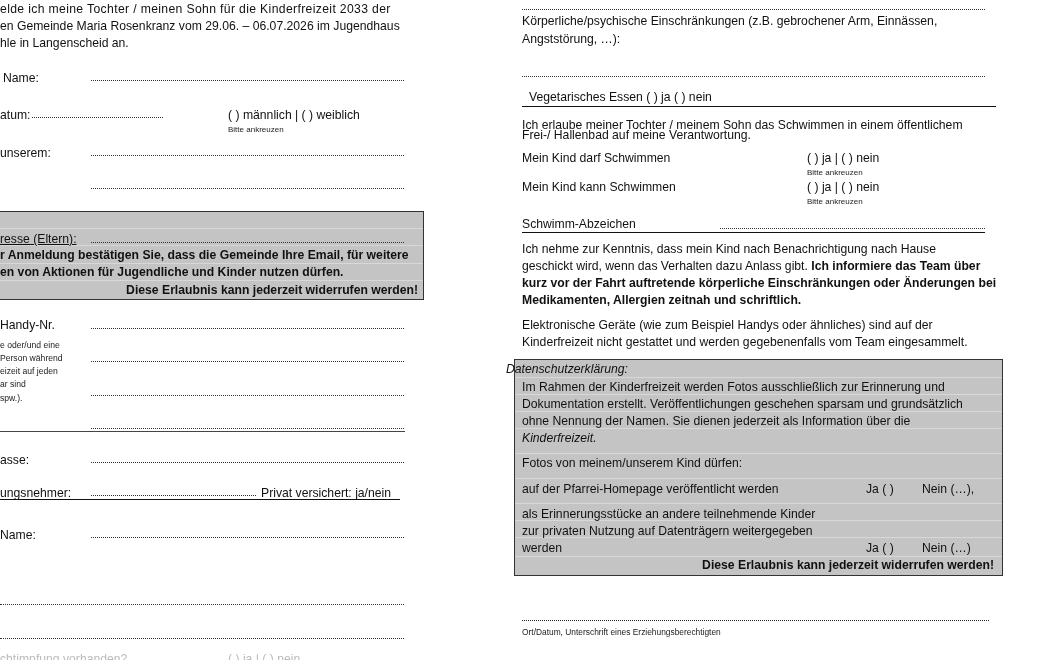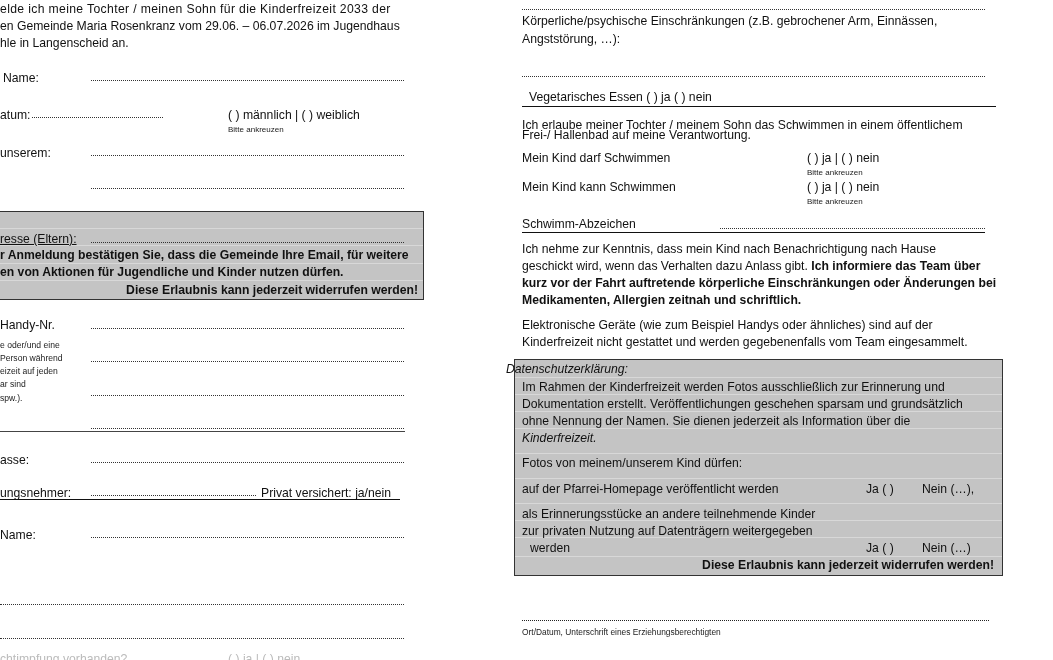--- a/index.html
+++ b/index.html
@@ -130,20 +130,20 @@
   <div class="abs" style="left:522px;top:414px;">ohne Nennung der Namen. Sie dienen jederzeit als Information über die</div>
   <div class="abs" style="left:522px;top:431px;font-style:italic;">Kinderfreizeit.</div>
   <div class="abs" style="left:522px;top:456px;">Fotos von meinem/unserem Kind dürfen:</div>
 
   <div class="abs" style="left:522px;top:482px;">auf der Pfarrei-Homepage veröffentlicht werden</div>
   <div class="abs" style="left:866px;top:482px;">Ja (   )</div>
   <div class="abs" style="left:922px;top:482px;">Nein (…),</div>
 
   <div class="abs" style="left:522px;top:507px;">als Erinnerungsstücke an andere teilnehmende Kinder</div>
   <div class="abs" style="left:522px;top:524px;">zur privaten Nutzung auf Datenträgern weitergegeben</div>
-  <div class="abs" style="left:522px;top:541px;margin-left:8px;">werden</div>
+  <div class="abs" style="left:522px;top:541px;">werden</div>
   <div class="abs" style="left:866px;top:541px;">Ja (   )</div>
   <div class="abs" style="left:922px;top:541px;">Nein (…)</div>
   <div class="abs bold" style="right:59px;top:558px;">Diese Erlaubnis kann jederzeit widerrufen werden!</div>
 
   <div class="dots" style="left:522px;top:620px;width:467px;border-bottom:1.6px dotted #222;"></div>
   <div class="abs small" style="left:522px;top:627px;font-size:8.4px;">Ort/Datum, Unterschrift eines Erziehungsberechtigten</div>
 </div>
 
 </body></html>

